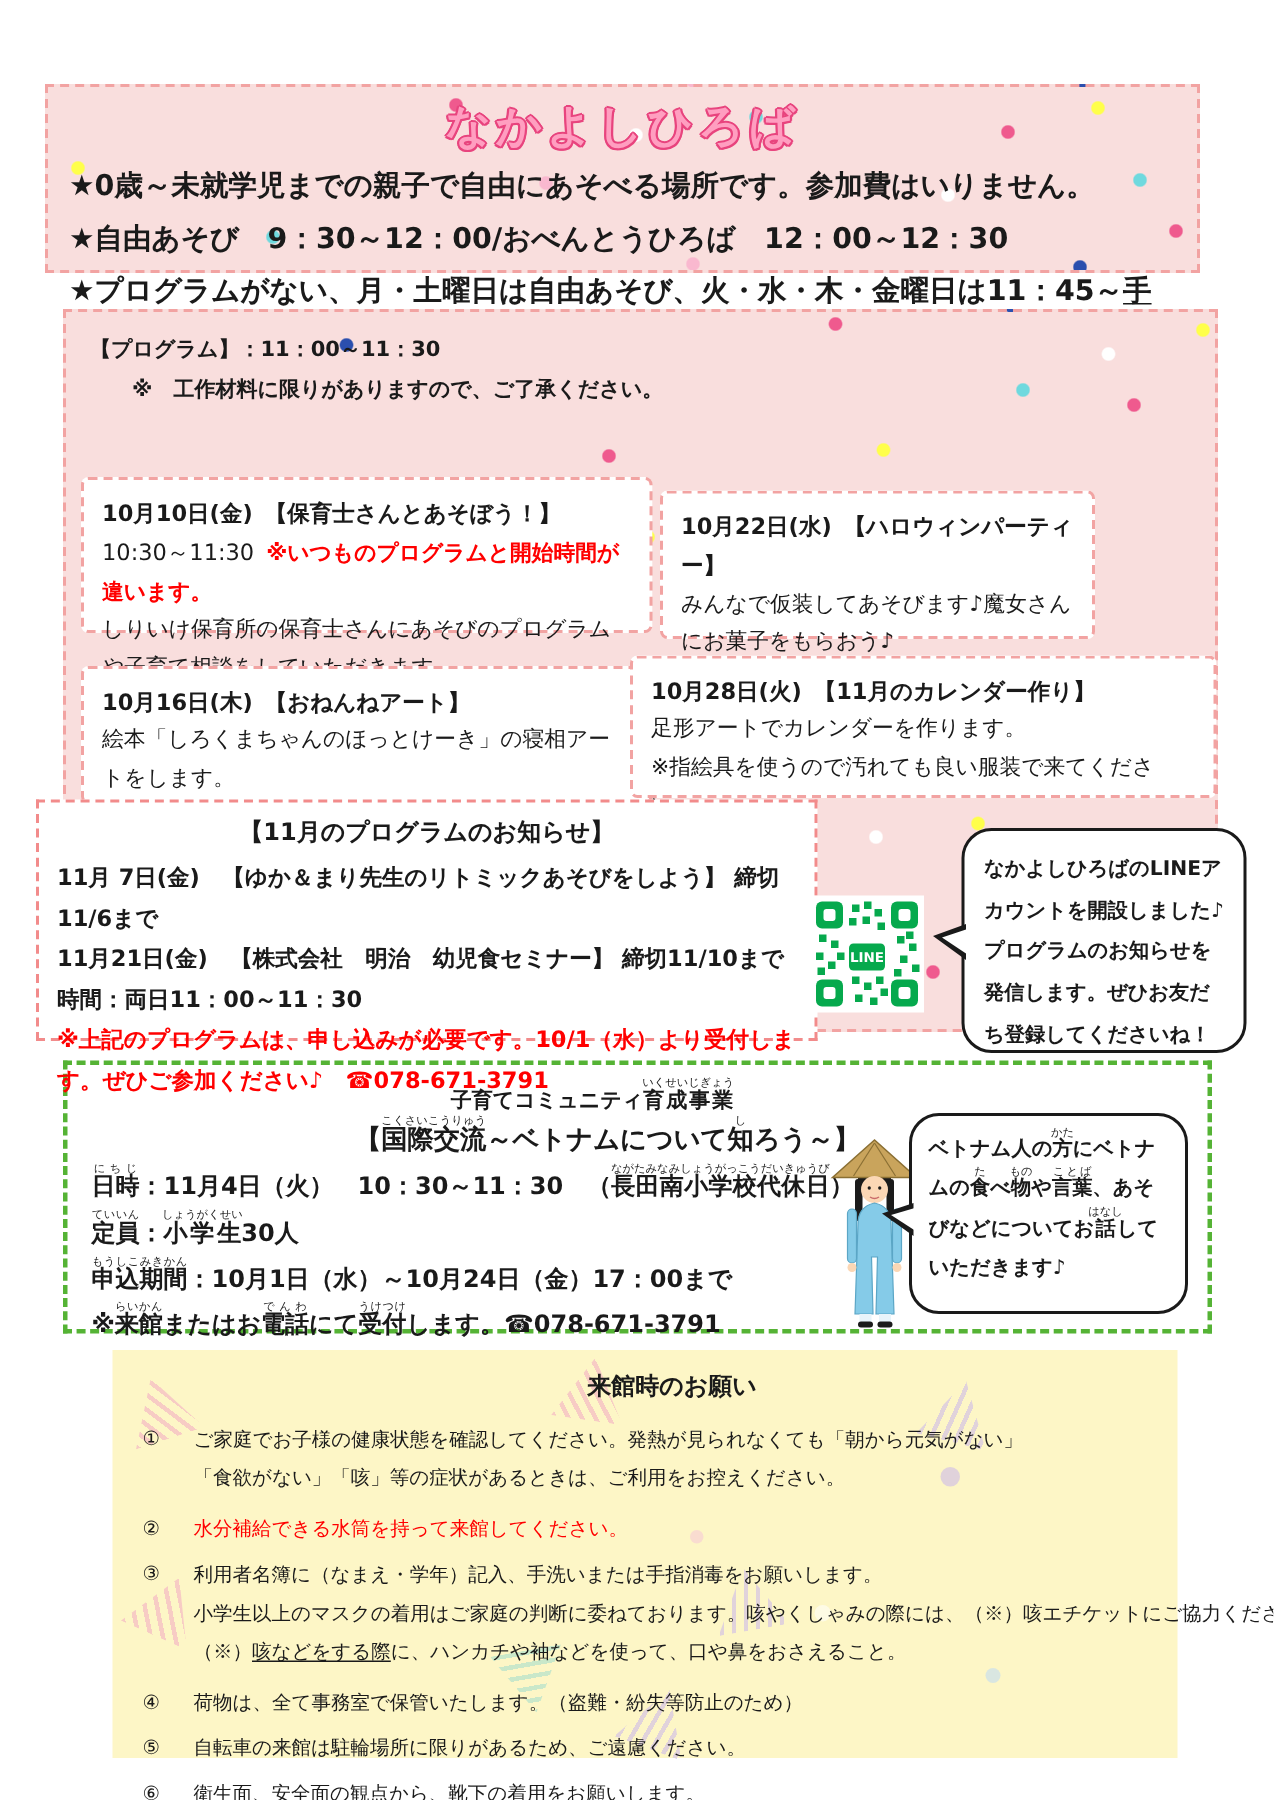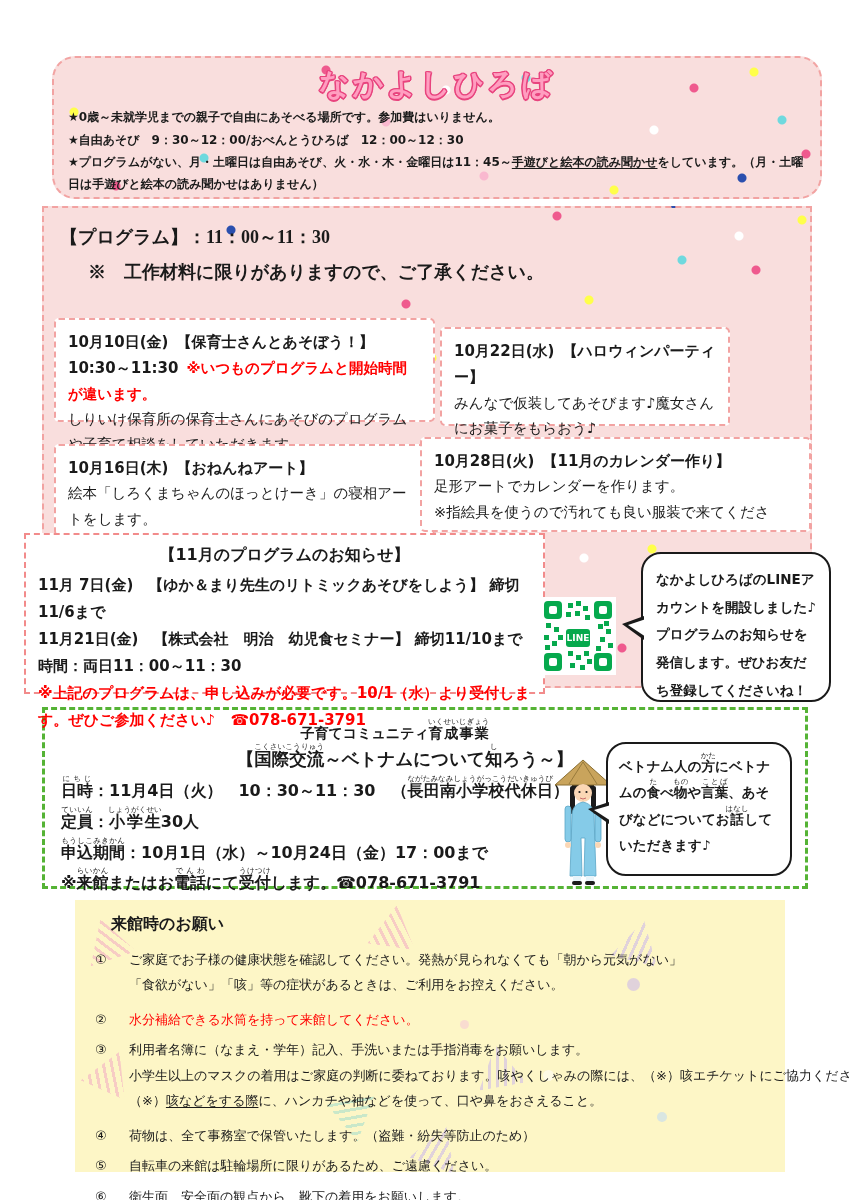--- a/index.html
+++ b/index.html
@@ -7,37 +7,37 @@
     --red:#ff0000; --green-border:#55b335; --yellow-bg:#fdf6c6;
     --qr-green:#06a94d; --title-fill:#ff9ec0; --title-outline:#e8447e;
     --ink:#1a1a1a;
   }
   html,body{margin:0;padding:0;background:#ffffff;}
   .page{position:relative;width:849px;height:1200px;background:#fff;overflow:hidden;
         font-family:"DejaVu Sans","Liberation Sans",sans-serif;color:var(--ink);}
 
   
   .pinkbox{position:absolute;background-color:var(--pink-bg);border:2px dashed var(--pink-border);box-sizing:border-box;}
-  .box-top{left:52px;top:56px;width:770px;height:143px;
+  .box-top{left:30px;top:56px;width:770px;height:126px;
     background-image:
       radial-gradient(circle at 272px 12px,#ef5a8e 4px,transparent 5px),
       radial-gradient(circle at 640px 30px,#ef5a8e 4px,transparent 5px),
       radial-gradient(circle at 752px 96px,#ef5a8e 4px,transparent 5px),
       radial-gradient(circle at 62px 128px,#ef5a8e 4px,transparent 5px),
       radial-gradient(circle at 430px 118px,#f9b8cf 4px,transparent 5px),
       radial-gradient(circle at 332px 64px,#f9b8cf 4px,transparent 5px),
       radial-gradient(circle at 20px 54px,#ffff4a 4px,transparent 5px),
       radial-gradient(circle at 700px 14px,#ffff4a 4px,transparent 5px),
       radial-gradient(circle at 560px 132px,#ffff4a 4px,transparent 5px),
       radial-gradient(circle at 472px 20px,#6fd9de 4px,transparent 5px),
       radial-gradient(circle at 728px 62px,#6fd9de 4px,transparent 5px),
       radial-gradient(circle at 150px 100px,#6fd9de 4px,transparent 5px),
       radial-gradient(circle at 392px 32px,#ffffff 4px,transparent 5px),
       radial-gradient(circle at 600px 72px,#ffffff 4px,transparent 5px),
-      radial-gradient(circle at 688px 120px,#2b4fae 4px,transparent 5px); border-radius: 23px;}
+      radial-gradient(circle at 688px 120px,#2b4fae 4px,transparent 5px);}
   .box-program{left:42px;top:206px;width:770px;height:482px;
     background-image:
       radial-gradient(circle at 187px 22px,#2b4fae 4px,transparent 5px),
       radial-gradient(circle at 513px 8px,#ef5a8e 4px,transparent 5px),
       radial-gradient(circle at 712px 62px,#ef5a8e 4px,transparent 5px),
       radial-gradient(circle at 362px 96px,#ef5a8e 4px,transparent 5px),
       radial-gradient(circle at 695px 28px,#ffffff 4px,transparent 5px),
       radial-gradient(circle at 540px 350px,#ffffff 4px,transparent 5px),
       radial-gradient(circle at 638px 52px,#6fd9de 4px,transparent 5px),
       radial-gradient(circle at 658px 366px,#6fd9de 4px,transparent 5px),
@@ -50,33 +50,33 @@
       radial-gradient(circle at 578px 440px,#ef5a8e 4px,transparent 5px),
       radial-gradient(circle at 690px 402px,#f9b8cf 4px,transparent 5px),
       radial-gradient(circle at 630px 474px,#2b4fae 4px,transparent 5px);}
 
   .main-title{margin:6px 0 2px;text-align:center;font-size:30px;font-weight:bold;letter-spacing:3px;
     color:var(--title-fill);
     text-shadow:-1.5px 0 var(--title-outline),1.5px 0 var(--title-outline),
                 0 -1.5px var(--title-outline),0 1.5px var(--title-outline),
                 -1px -1px var(--title-outline),1px 1px var(--title-outline),
                 -1px 1px var(--title-outline),1px -1px var(--title-outline);}
-  .intro{padding:0 14px;font-size:12px;font-weight:600;line-height:1.8;}
+  .intro{padding:0 14px;font-size:19px;font-weight:600;line-height:1.8;}
   .intro p{margin:1px 0;}
   .u{text-decoration:underline;text-underline-offset:2px;}
-  .program-text{padding:12px 16px 0;font-size:18px;font-weight:600;line-height:1.95;font-family:Liberation Serif, serif;}
+  .program-text{padding:12px 16px 0;font-size:14px;font-weight:600;line-height:1.95;}
   .program-text p{margin:0;}
   .indent1{padding-left:28px;}
 
   
   .event{position:absolute;background:#fff;border:2px dashed var(--pink-border);border-radius:5px;
          box-sizing:border-box;padding:9px 12px 6px;font-size:14.5px;line-height:1.75;}
   .event .head{font-weight:bold;font-size:15px;}
   .event .head .etitle{margin-left:8px;}
-  .event .time{font-weight:bold;font-size:15px;text-align:center;}
+  .event .time{font-weight:normal;font-size:15px;text-align:center;}
   .event .warn{color:var(--red);font-weight:bold;font-size:14.5px;margin-left:8px;}
   .event p{margin:0;}
   .ev1{left:54px;top:318px;width:381px;height:104px;}
   .ev2{left:440px;top:327px;width:290px;height:99px;}
   .ev3{left:54px;top:444px;width:381px;height:92px;}
   .ev4{left:420px;top:437px;width:391px;height:95px;}
 
   
   .november{position:absolute;left:24px;top:533px;width:521px;height:161px;background:#fff;
     border:2px dashed var(--red-border);box-sizing:border-box;padding:6px 12px;z-index:3;
@@ -107,25 +107,25 @@
   .gb-subtitle{text-align:center;font-weight:bold;font-size:14px;margin:2px 60px 0 0;}
   .gb-title{text-align:center;font-weight:bold;font-size:17.5px;margin:0 40px 4px 0;}
   .gb-row{font-size:16px;font-weight:600;line-height:1.55;margin:2px 0;}
   ruby rt{font-size:7.5px;font-weight:normal;letter-spacing:0;}
 
   .vn-char{position:absolute;left:548px;top:758px;width:70px;height:128px;z-index:3;}
 
   
   .yellowbox{position:absolute;left:75px;top:900px;width:710px;height:272px;background:var(--yellow-bg);
     box-sizing:border-box;padding:12px 0 0 20px;z-index:1;}
-  .yb-title{font-size:16px;font-weight:bold;margin:2px 0 14px 16px;position:relative;z-index:2;}
+  .yb-title{font-size:16px;font-weight:bold;margin:2px 0 14px 16px;position:relative;z-index:2;text-align:center;}
   .yb-item{display:flex;font-size:13px;line-height:1.65;margin:0 0 9px;position:relative;z-index:2;}
   .yb-num{width:34px;flex:0 0 34px;text-align:left;}
   .yb-text{flex:1;}
-  .yb-text p{margin:0 0 4px;}
+  .yb-text p{margin:0 0 4px;font-family:Liberation Serif, serif;}
   .nowrap{white-space:nowrap;}
   .red-text{color:var(--red);}
   
   .deco{position:absolute;z-index:1;opacity:.55;}
   .tri{width:48px;height:42px;clip-path:polygon(50% 0,0 100%,100% 100%);}
   .stripe-pink{background:repeating-linear-gradient(55deg,#f2a9c3 0 3px,transparent 3px 8px);}
   .stripe-purple{background:repeating-linear-gradient(100deg,#c9b5ec 0 3px,transparent 3px 8px);}
   .stripe-teal{background:repeating-linear-gradient(0deg,#9fdccc 0 3px,transparent 3px 8px);}
   .dot{border-radius:50%;}
 </style>

